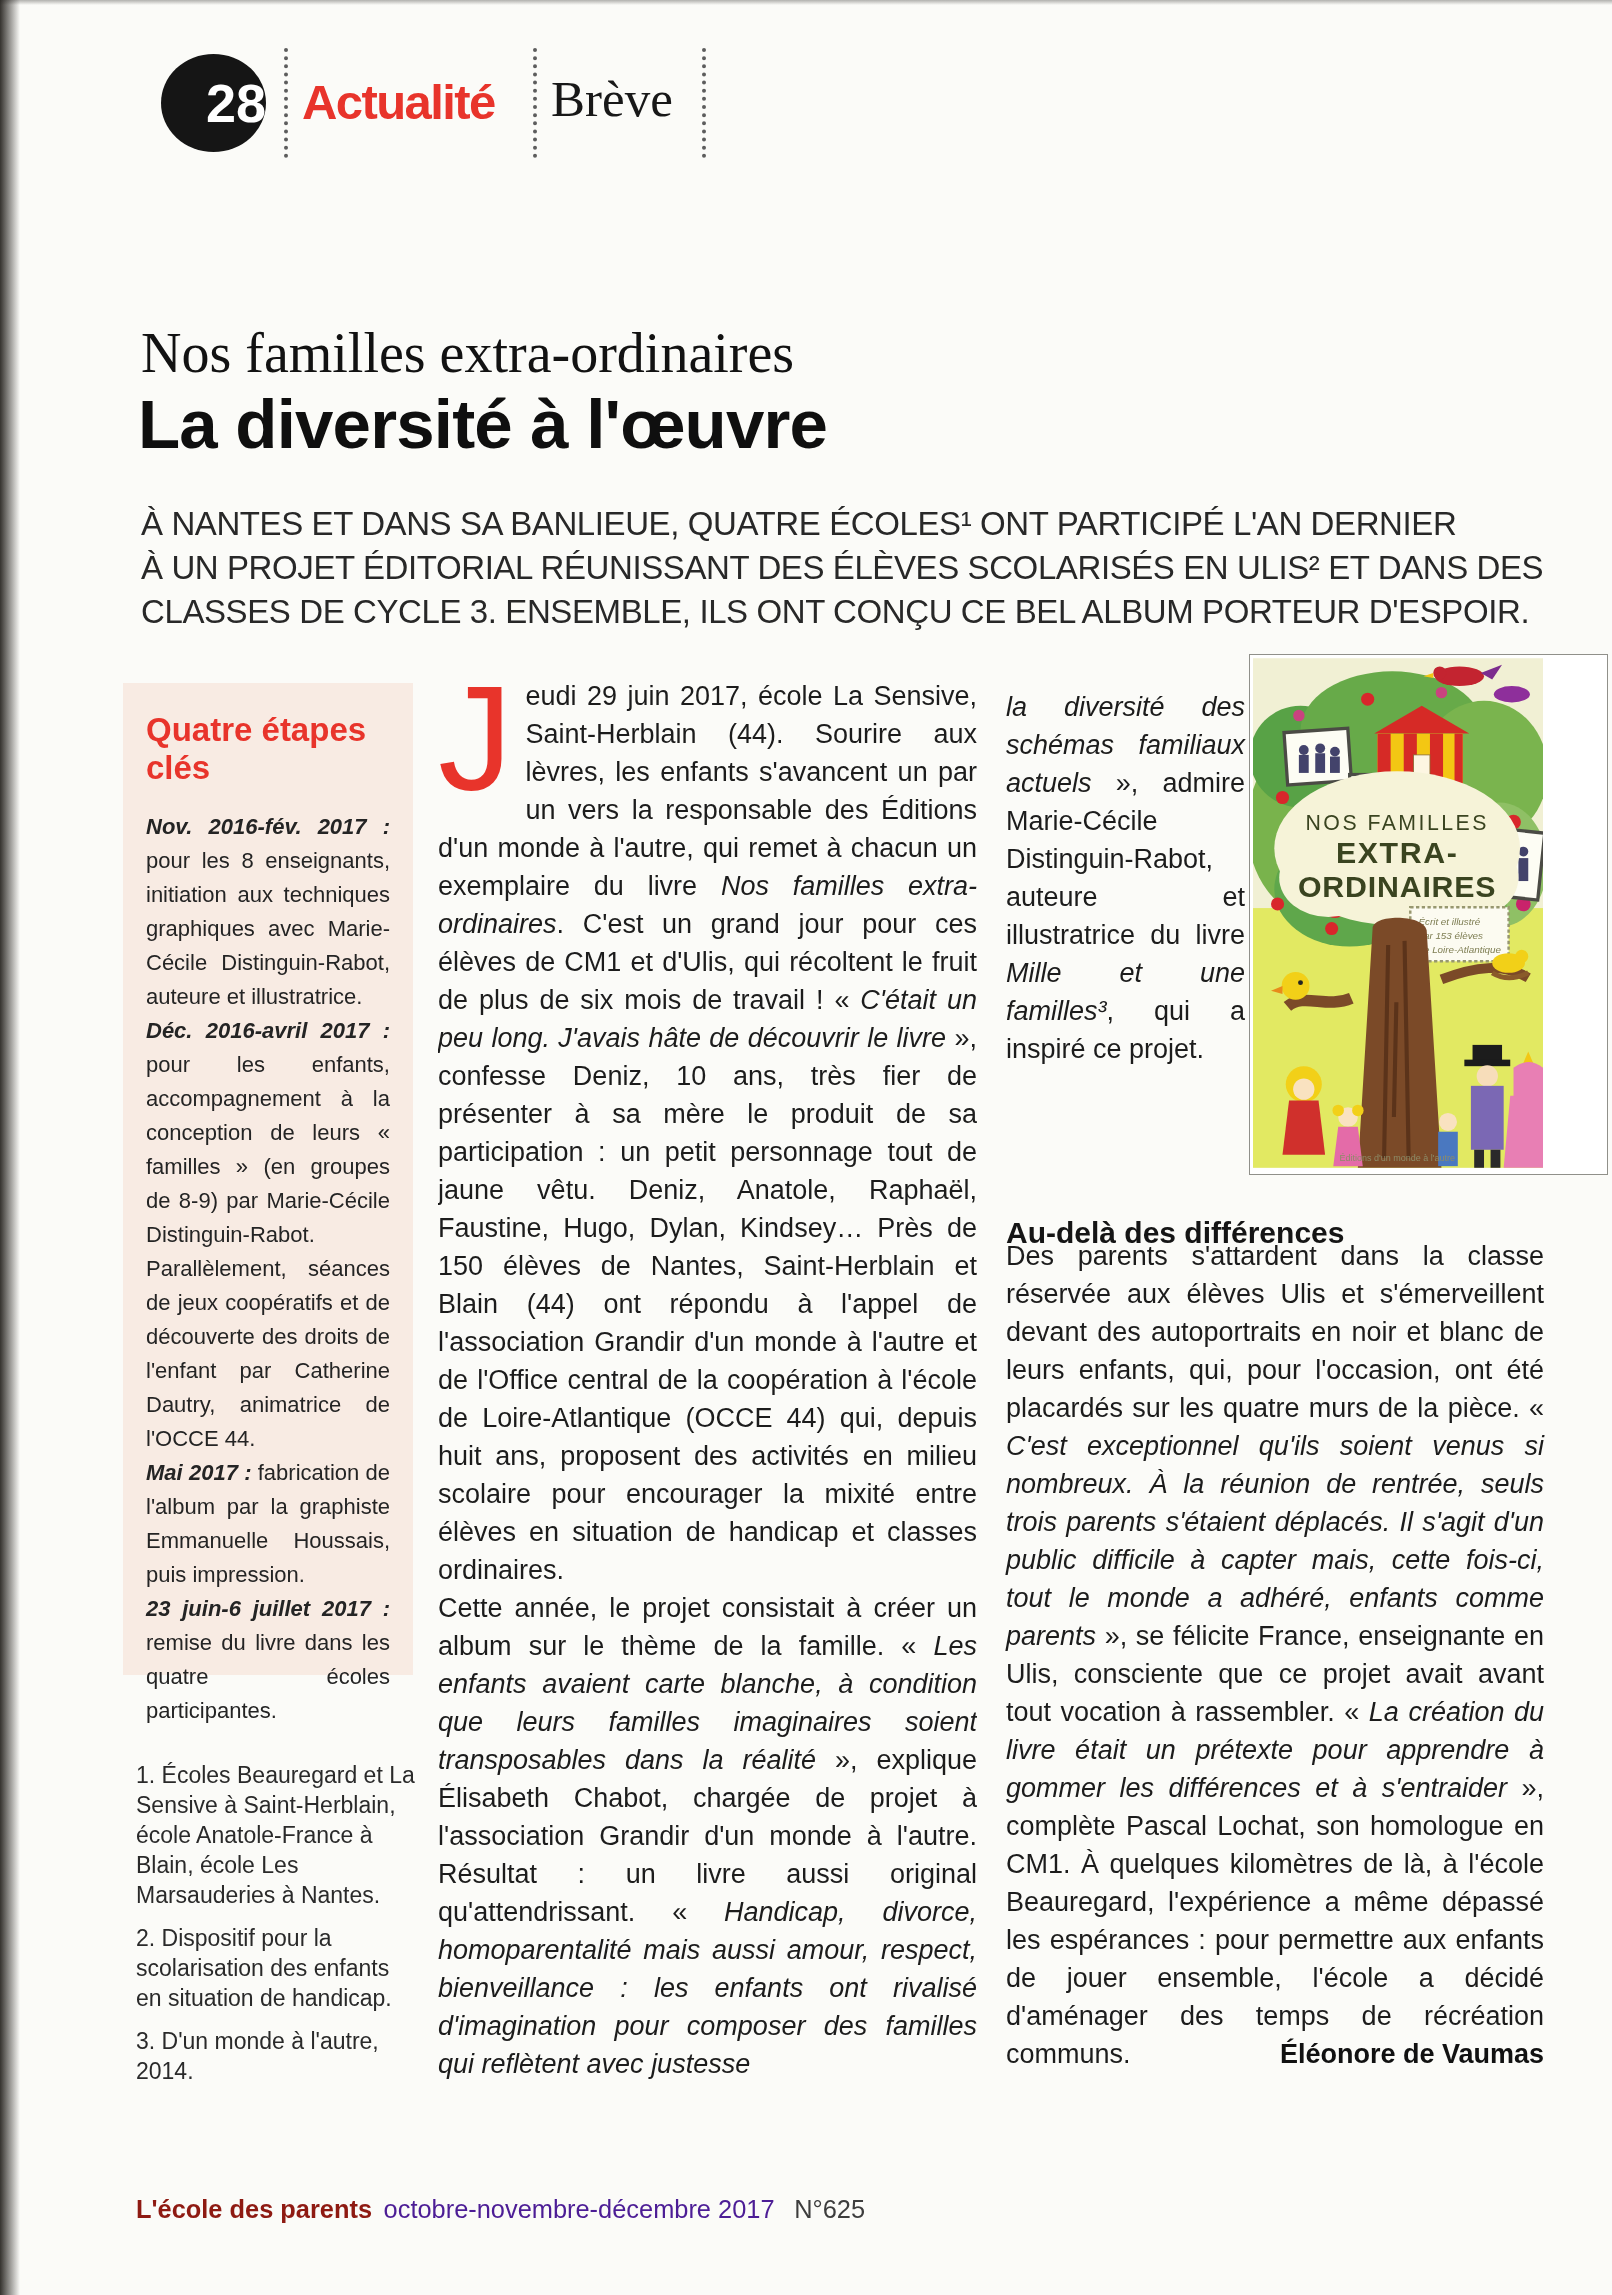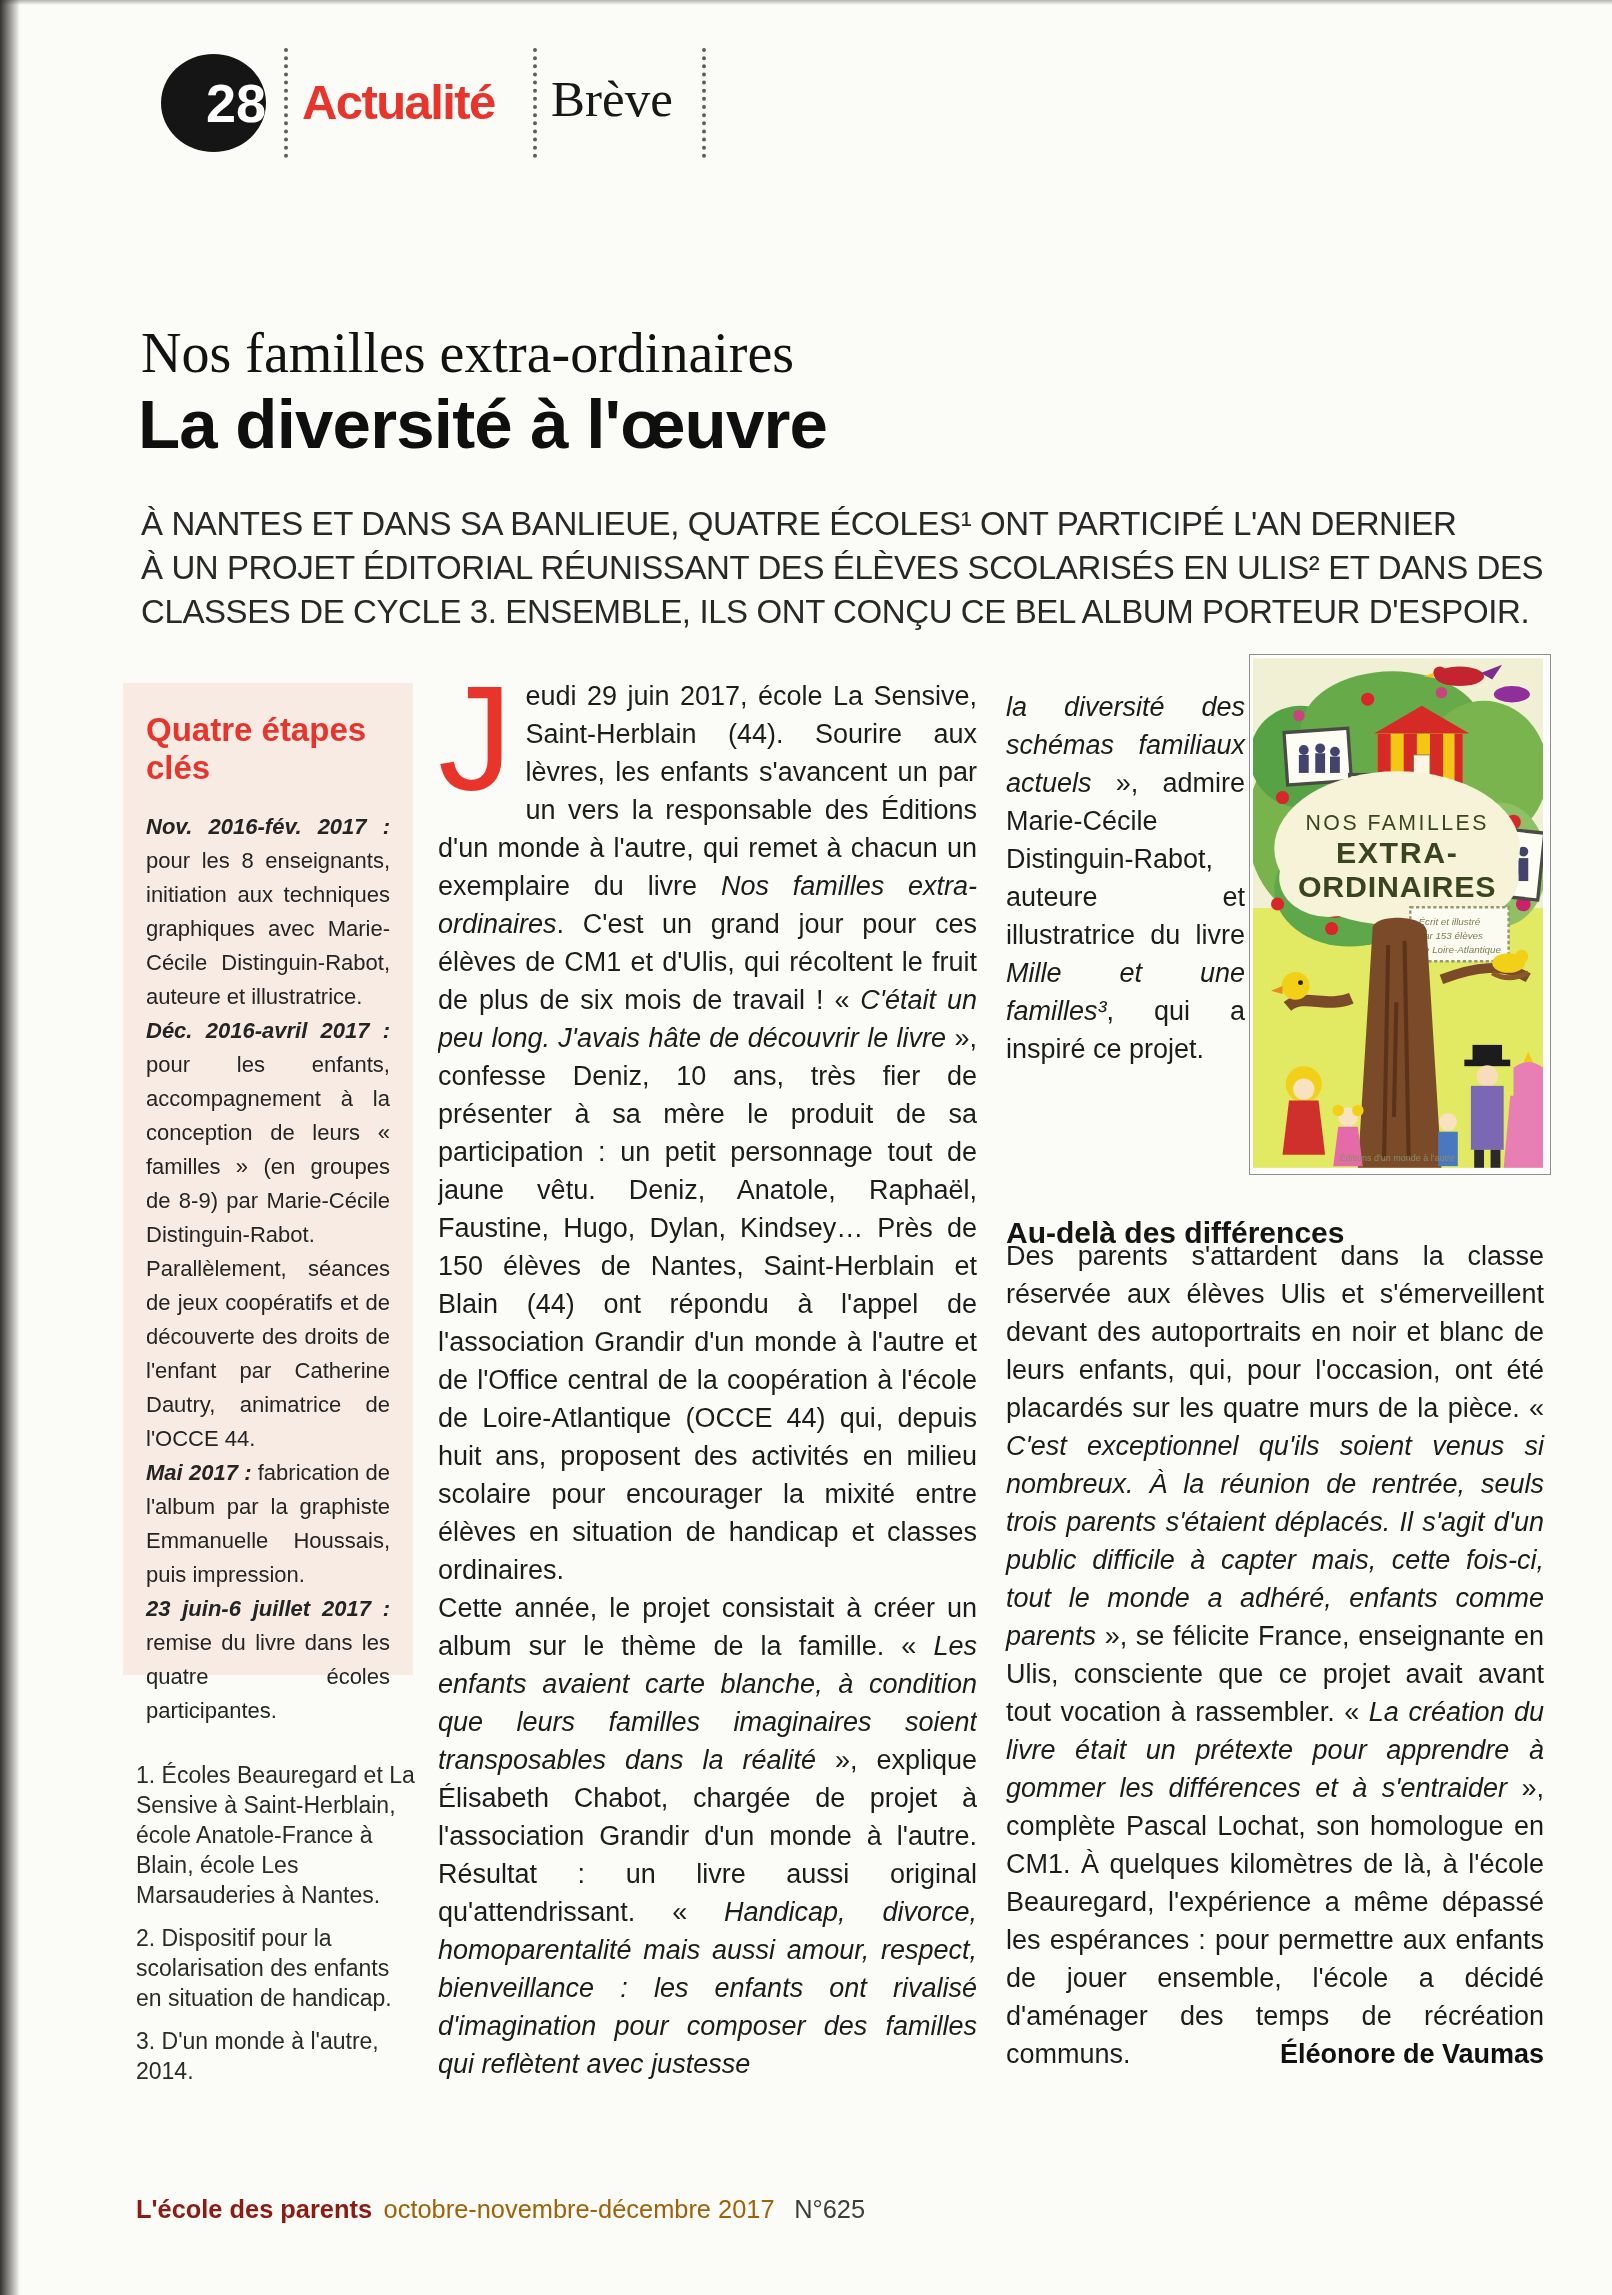--- a/index.html
+++ b/index.html
@@ -48,28 +48,28 @@
   .col2 p,.col3 p{margin:0;font-size:27px;line-height:38px;text-align:justify;color:#1c1c1c;}
   .dropcap{float:left;color:#e8342b;font-size:149px;line-height:113px;
     padding:4.9px 13px 0 0;font-weight:400;}
   .col3-top{position:absolute;left:1006px;top:688px;width:239px;
     font-size:27px;line-height:38px;text-align:justify;color:#1c1c1c;}
   .subhead{position:absolute;left:1006px;top:1192px;font-size:30px;font-weight:bold;color:#151515;margin-top:24px;}
   .col3{position:absolute;left:1006px;top:1237px;width:538px;}
   .byline{float:right;font-weight:bold;color:#111;}
 
   
-  .book-cover{position:absolute;left:1249px;top:654px;width:302px;height:521px;
+  .book-cover{position:absolute;left:1249px;top:654px;width:359px;height:521px;
     box-sizing:border-box;border:1.6px solid #90908a;background:#fff;padding:3.3px;}
   .book-cover svg{display:block;}
 
   
   .footer{position:absolute;left:136px;top:2195px;font-size:25.4px;white-space:nowrap;}
   .footer .brand{font-weight:bold;color:#8e1a12;}
-  .footer .issue{color:#a16207;margin-left:11.5px;}
+  .footer .issue{color:#4c1d95;margin-left:11.5px;}
   .footer .number{color:#3d3d3d;margin-left:19.7px;}
 </style>
 </head>
 <body>
 
 <div class="scan-edge"></div>
 <div class="scan-top"></div>
 
 <div class="page-oval">
   <span>28</span>

